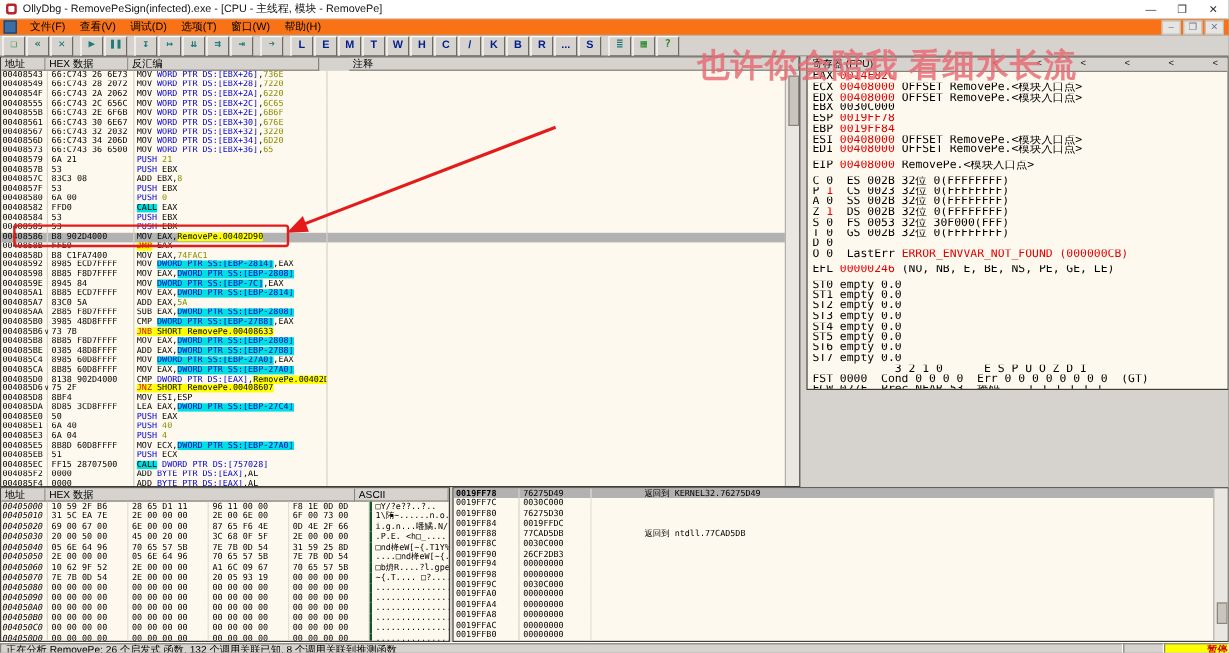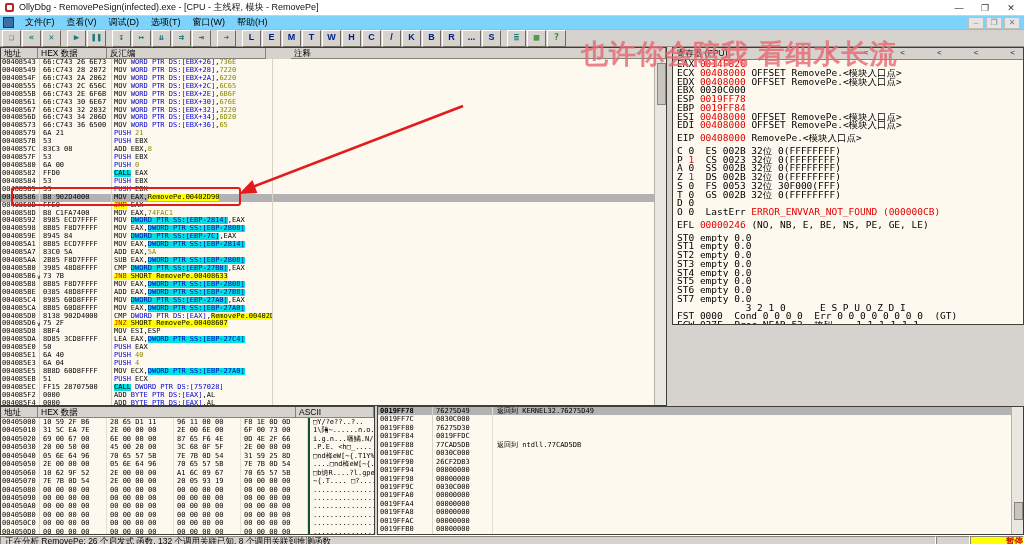--- a/index.html
+++ b/index.html
@@ -9,21 +9,21 @@
   
   .titlebar{position:absolute;left:0;top:0;width:1024px;height:15px;background:#ffffff;
             border-bottom:1px solid #d0d0d0;display:flex;align-items:center;font-size:9px;color:#111;}
   .app-icon{width:9px;height:9px;margin:0 5px 0 5px;background:#b8252a;border-radius:2px;
             display:inline-block;position:relative;}
   .app-icon:after{content:"";position:absolute;left:2px;top:2px;width:5px;height:5px;background:#fff;border-radius:1px;}
   .title-text{flex:1;white-space:nowrap;overflow:hidden;}
   .win-btn{width:26px;height:14px;text-align:center;font-size:9px;line-height:14px;color:#333;cursor:default;}
 
   
-  .menubar{position:absolute;left:0;top:16px;width:1024px;height:13px;background:#7dd3fc;
+  .menubar{position:absolute;left:0;top:16px;width:1024px;height:13px;background:#f97316;
            border-bottom:1px solid #b8b5ae;display:flex;align-items:center;font-size:9px;color:#000;}
   .mdi-icon{width:9px;height:9px;margin:0 5px 0 3px;background:#3a6ea5;border:1px solid #1c3d63;}
   .menu-item{padding:0 6px;line-height:13px;}
   .mdi-ctrls{margin-left:auto;display:flex;gap:2px;padding-right:4px;color:#6d7b96;font-size:8px;}
   .mdi-btn{width:14px;text-align:center;background:#e7e5e1;border:1px solid #c2beb6;line-height:10px;height:10px;}
 
   
   .toolbar{position:absolute;left:0;top:30px;width:1024px;height:17px;background:#d6d3ce;
            border-bottom:1px solid #9a968e;display:flex;align-items:center;padding-left:2px;box-sizing:border-box;}
   .tbtn{width:17px;height:15px;margin-right:1px;background:#d6d3ce;border:1px solid;
@@ -60,32 +60,32 @@
   #reg-chevrons{margin-left:auto;display:flex;gap:32px;padding-right:8px;line-height:10px;color:#222;font-size:8px;}
   #reg-body{position:absolute;left:0;top:12px;right:0;bottom:0;padding-left:4px;
             font-family:"DejaVu Sans Mono",monospace;font-size:9.5px;border-radius:25px;}
   .rline{height:8.75px;line-height:8.8px;white-space:pre;overflow:hidden;}
   .rblank{height:4px;}
   .rk{color:#000}.rr{color:#e30000}
 
   
   #dump-body{position:absolute;left:0;top:11px;right:0;bottom:0;}
   .xrow{display:flex;height:8.45px;line-height:8.4px;font-size:7px;font-family:"DejaVu Sans Mono",monospace;white-space:nowrap;}
-  .xaddr{width:37px;flex:none;padding-left:1px;border-right:1px solid #d8d3c5;}
+  .xaddr{width:37px;flex:none;padding-left:1px;border-right:1px solid #d8d3c5;font-style:italic;}
   .xgrp{width:63px;flex:none;padding-left:3px;border-right:1px solid #e4dfd2;overflow:hidden;}
   .xascii{flex:1;padding-left:3px;border-left:2px solid #14532d;overflow:hidden;}
 
   
   #stack-body{position:absolute;left:0;top:0;right:0;bottom:0;}
   .srow{display:flex;height:8.45px;line-height:8.4px;font-size:7px;font-family:"DejaVu Sans Mono",monospace;white-space:nowrap;}
   .srow.hl{background:#b2b2b2;}
   .srow.hl .saddr{font-weight:bold;}
   .saddr{width:52px;flex:none;padding-left:2px;border-right:1px solid #d8d3c5;}
   .sval{width:56px;flex:none;padding-left:3px;border-right:1px solid #e4dfd2;}
-  .scom{flex:1;padding-left:4px;overflow:hidden;}
+  .scom{flex:1;padding-left:4px;overflow:hidden;margin-left:40px;}
 
   
   .statusbar{position:absolute;left:0;top:535px;width:1024px;height:9px;background:#d6d3ce;
              border-top:1px solid #fff;display:flex;font-size:8.5px;}
   .st-msg{flex:1;border:1px solid;border-color:#87837b #fff #fff #87837b;padding-left:4px;line-height:8px;
           white-space:nowrap;overflow:hidden;color:#000;}
   .st-cell{width:32px;border:1px solid;border-color:#87837b #fff #fff #87837b;}
   .st-badge{width:52px;border:1px solid;border-color:#87837b #fff #fff #87837b;background:#ffff00;
             color:#d00000;font-weight:bold;text-align:right;line-height:8px;}
 

